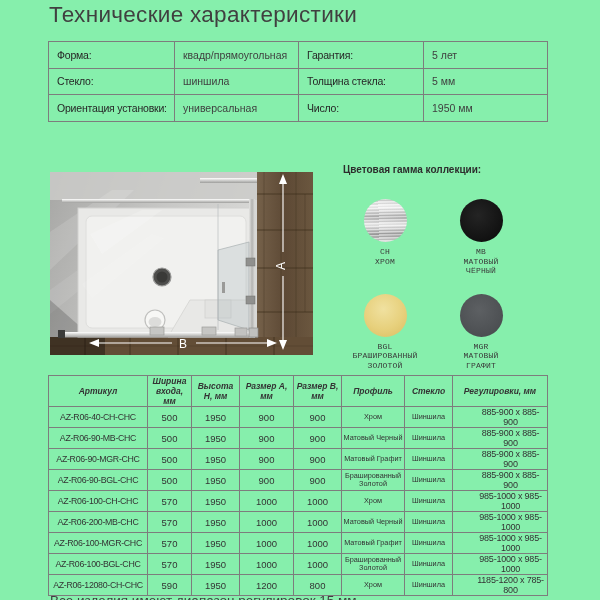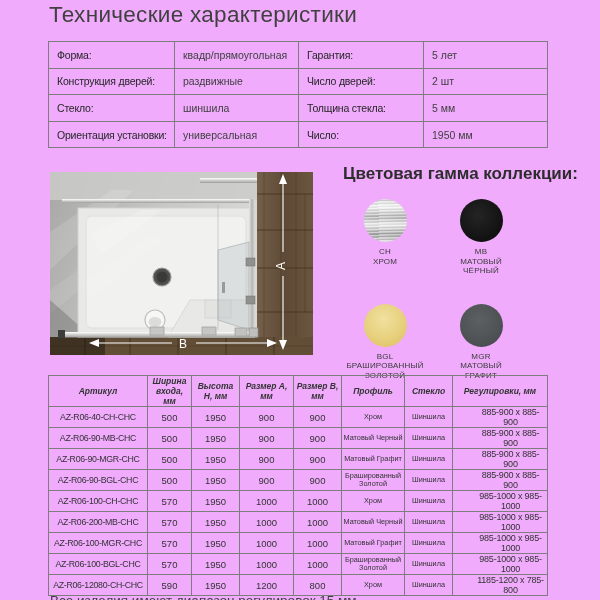--- a/index.html
+++ b/index.html
@@ -1,36 +1,36 @@
 <!DOCTYPE html>
 <html><head>
 <meta charset="utf-8">
 <style>
   html,body{margin:0;padding:0;background:#fff;}
-  .page{position:relative;width:600px;height:600px;background:#f0abfc;overflow:hidden;
+  .page{position:relative;width:600px;height:600px;background:#86efac;overflow:hidden;
         font-family:"Liberation Sans",sans-serif;color:#3a3a3a;}
   .title{position:absolute;left:49px;top:2px;font-size:22.5px;font-weight:400;
          color:#404040;letter-spacing:.3px;}
 
   
   table{border-collapse:collapse;}
   .specs{position:absolute;left:48px;top:41px;width:499px;table-layout:fixed;}
   .specs td{border:1px solid #7d7d7d;height:25.6px;padding:0 4px 0 8px;
             font-size:10.5px;overflow:hidden;white-space:nowrap;}
   .specs td.spec-label{font-weight:400;color:#262626;letter-spacing:-0.2px;}
   .specs td.spec-value{color:#3f3f3f;}
 
   
   .diagram{position:absolute;left:50px;top:172px;width:263px;height:183px;}
 
   
-  .colors-heading{position:absolute;left:343px;top:164px;font-size:17px;
+  .colors-heading{position:absolute;left:343px;top:164px;font-size:10px;
                   font-weight:700;color:#2d2d2d;}
   .swatches{position:absolute;left:337px;top:199px;display:grid;
-            grid-template-columns:96px 96px;row-gap:28px;}
+            grid-template-columns:96px 96px;row-gap:18px;font-family:Liberation Mono, monospace;}
   .swatch{display:flex;flex-direction:column;align-items:center;}
   .sw-circle{width:43px;height:43px;border-radius:50%;}
   .sw-ch{background:
      repeating-linear-gradient(178deg,rgba(255,255,255,.45) 0 1px,rgba(0,0,0,.05) 2px 3px),
      linear-gradient(180deg,#cfcfcf 0%,#f4f4f4 18%,#b2b2b2 42%,#ededed 60%,#9f9f9f 82%,#d6d6d6 100%);}
   .sw-mb{background:radial-gradient(circle at 42% 38%,#242424,#101010 75%);}
   .sw-bgl{background:radial-gradient(circle at 45% 35%,#f0e1a0,#e7d07c 55%,#dcc065 92%);}
   .sw-mgr{background:radial-gradient(circle at 45% 38%,#5d6063,#4a4d50 80%);}
   .sw-labels{margin-top:5px;text-align:center;font-size:8px;line-height:9.5px;
              color:#3a3a3a;letter-spacing:.2px;}
@@ -59,26 +59,20 @@
         <col style="width:124px">
         <col style="width:125px">
         <col style="width:124px">
       </colgroup>
     <tbody>
         <tr>
           <td class="spec-label">Форма:</td>
           <td class="spec-value">квадр/прямоугольная</td>
           <td class="spec-label">Гарантия:</td>
           <td class="spec-value">5 лет</td>
-        </tr>
-        <tr>
-          <td class="spec-label">Конструкция дверей:</td>
-          <td class="spec-value">раздвижные</td>
-          <td class="spec-label">Число дверей:</td>
-          <td class="spec-value">2 шт</td>
         </tr>
         <tr>
           <td class="spec-label">Стекло:</td>
           <td class="spec-value">шиншила</td>
           <td class="spec-label">Толщина стекла:</td>
           <td class="spec-value">5 мм</td>
         </tr>
         <tr>
           <td class="spec-label">Ориентация установки:</td>
           <td class="spec-value">универсальная</td>

